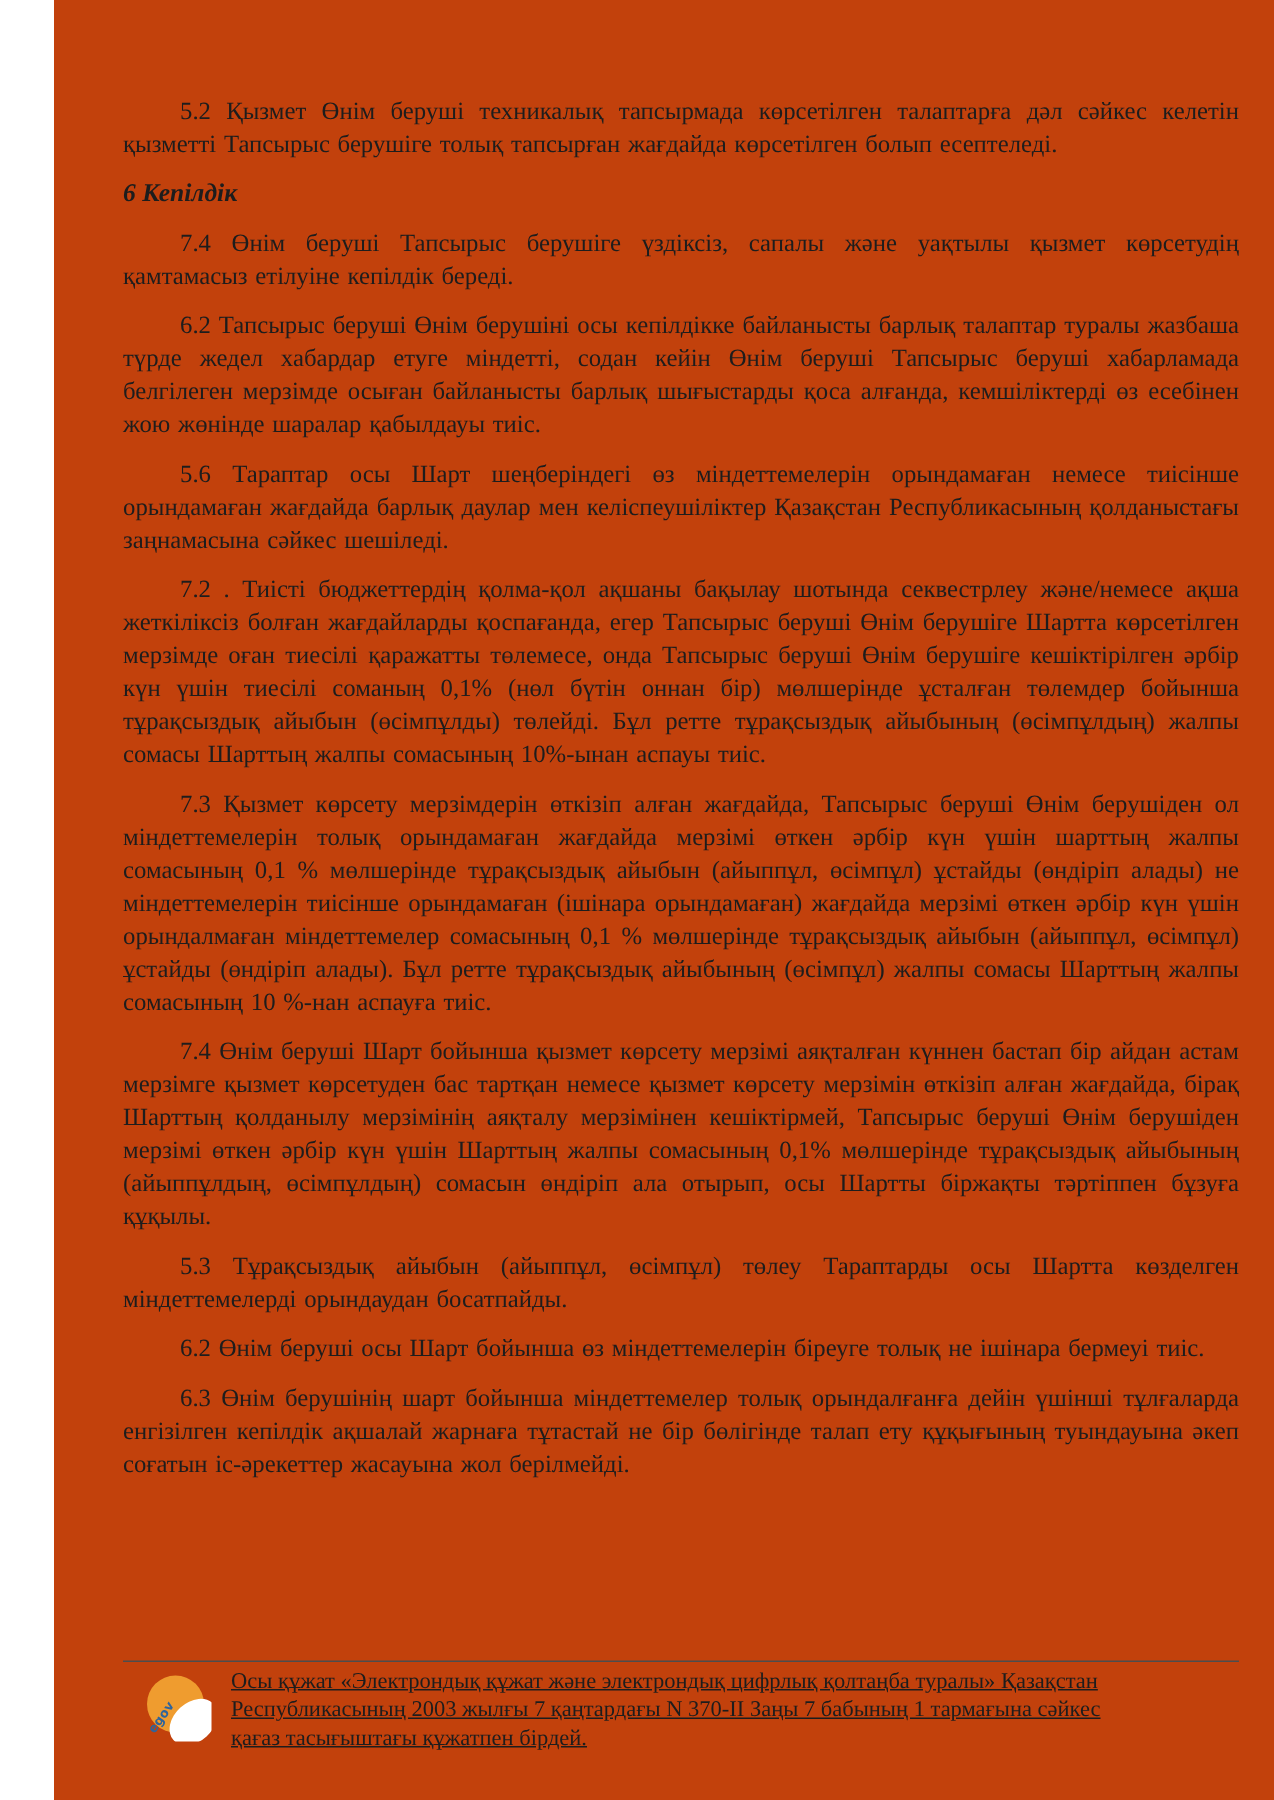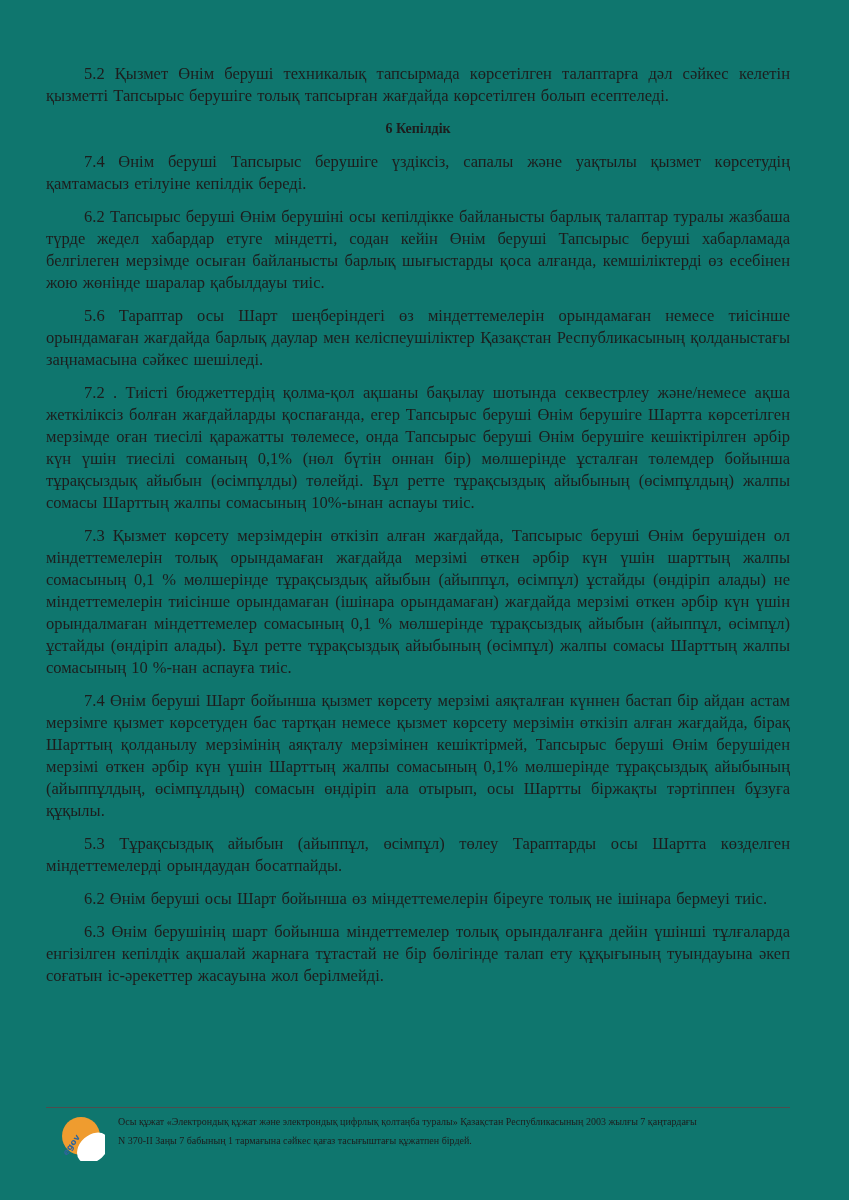--- a/index.html
+++ b/index.html
@@ -10,44 +10,45 @@
     width: 849px;
     height: 1200px;
     background: #ffffff;
     position: relative;
     overflow: hidden;
     font-family: "Liberation Serif", "DejaVu Serif", serif;
   }
   .page {
     position: absolute;
     inset: 0;
-    background: #0f766e;
+    background: #c2410c;
+    margin-left: 36px;
   }
   .doc-body {
     position: absolute;
     left: 46px;
     top: 63px;
     width: 744px;
     color: #1d1d1d;
     font-size: 16.5px;
     line-height: 22px;
     text-align: justify;
   }
   .para {
     margin: 11px 0 0 0;
     text-indent: 38px;
     word-spacing: 1px;
   }
   .heading {
     margin: 11px 0 0 0;
-    text-align: center;
     text-indent: 0;
     font-weight: bold;
-    font-size: 14px;
+    font-size: 17px;
     line-height: 22px;
+    font-style: italic;
   }
   .doc-body > :first-child {
     margin-top: 0;
   }
   .footer {
     position: absolute;
     left: 46px;
     top: 1107px;
     width: 744px;
     border-top: 1px solid #4d4d4d;
@@ -56,24 +57,25 @@
   .footer-logo {
     position: absolute;
     left: 13px;
     top: 7px;
     width: 46px;
     height: 46px;
   }
   .footer-text {
     margin: 4px 0 0 72px;
     width: 584px;
-    font-size: 10px;
+    font-size: 15px;
     line-height: 19px;
     color: #1d1d1d;
     text-align: left;
+    text-decoration: underline;
   }
 </style>
 </head>
 <body>
 
 <div class="page">
 
   <div class="doc-body">
 
   <p class="para">5.2 Қызмет Өнім беруші техникалық тапсырмада көрсетілген талаптарға дәл сәйкес келетін қызметті Тапсырыс берушіге толық тапсырған жағдайда көрсетілген болып есептеледі.</p>

